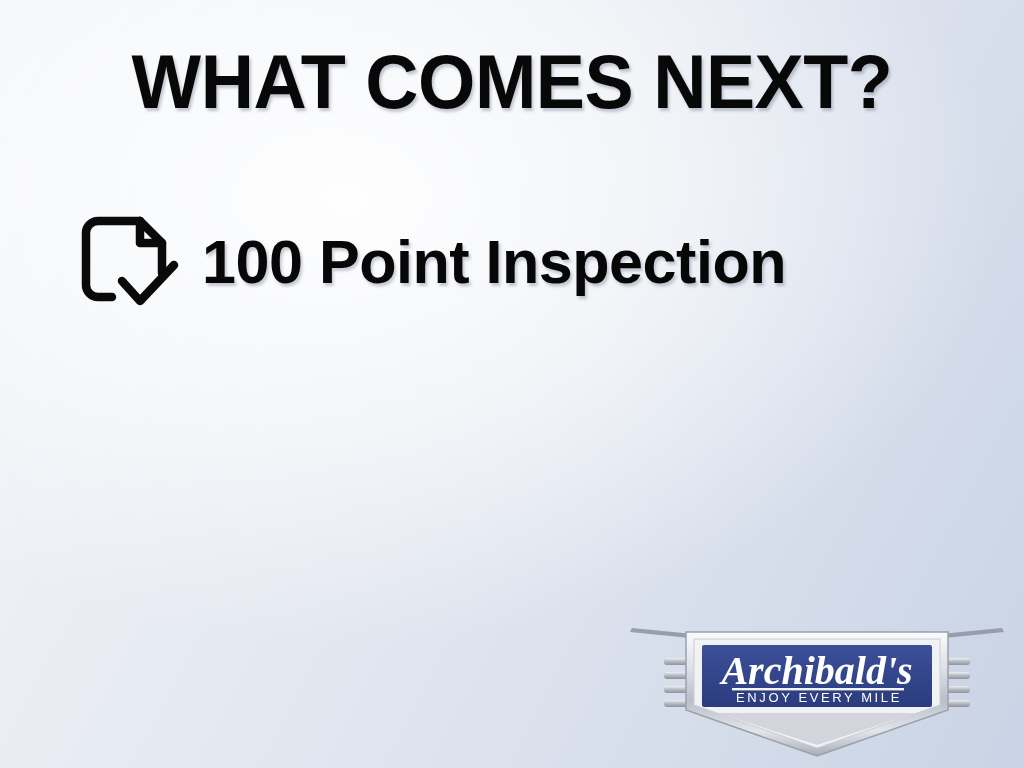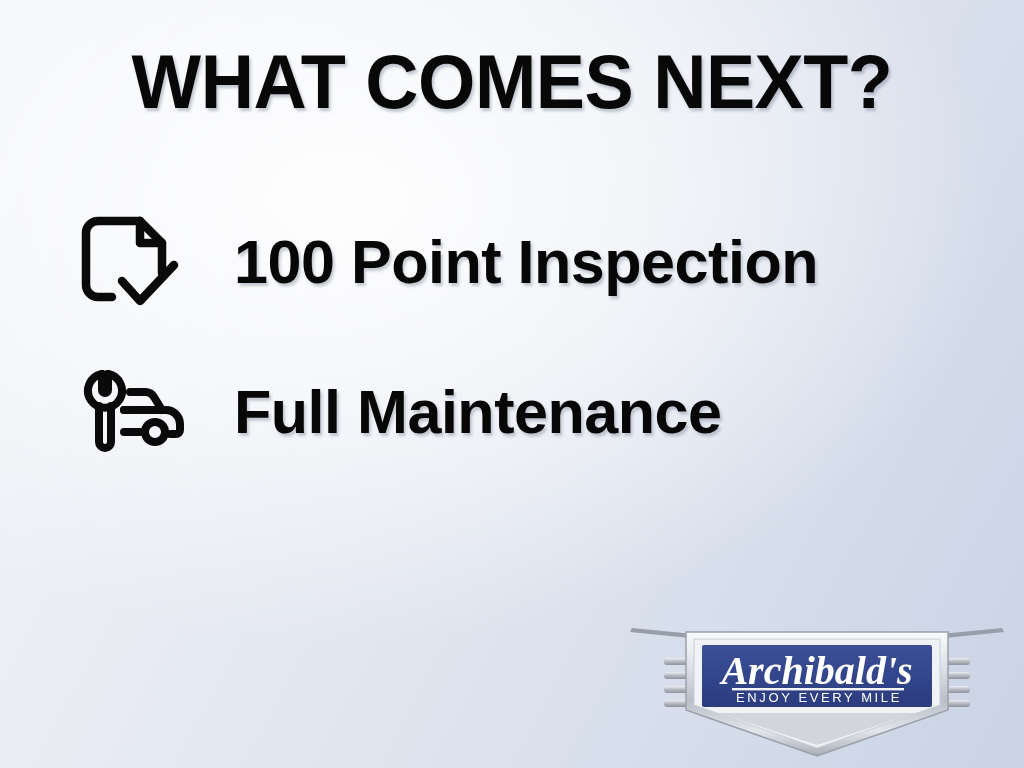--- a/index.html
+++ b/index.html
@@ -47,21 +47,20 @@
     position: absolute;
     left: 72px;
     top: 206px;
     width: 920px;
   }
   .feature {
     display: flex;
     align-items: center;
     height: 112px;
     margin-bottom: 38px;
-    gap: 32px;
   }
   .feature:last-child { margin-bottom: 0; }
 
   .ficon {
     flex: 0 0 116px;
     width: 116px;
     height: 104px;
     display: flex;
     align-items: center;
     justify-content: center;
@@ -122,42 +121,20 @@
             <path d="M62 8 L84 30 V60"></path>
             <path d="M62 8 V30 H84"></path>
 
             <path d="M44 68 L62 88 L96 52"></path>
           </g>
         </svg>
       </div>
       <div class="flabel">100 Point Inspection</div>
     </div>
 
-    <div class="feature">
-      <div class="ficon">
-        <svg width="112" height="84" viewBox="0 0 112 84" aria-hidden="true">
-          <g fill="none" stroke="#0a0a0a" stroke-width="8" stroke-linecap="round" stroke-linejoin="round">
-
-            <path d="M28 4 a17 17 0 1 0 6 0"></path>
-            <path d="M28 4 V20 a3 3 0 0 0 6 0 V4"></path>
-
-            <path d="M25 36 V72 a6 6 0 0 0 12 0 V36"></path>
-
-            <path d="M56 22 H72 a10 10 0 0 1 8 5 L88 40"></path>
-            <path d="M50 40 L64 40"></path>
-
-            <path d="M50 40 H92 a14 14 0 0 1 14 14 v6 a4 4 0 0 1 -4 4 H96"></path>
-            <path d="M50 62 H66"></path>
-
-            <circle cx="81" cy="62" r="10"></circle>
-          </g>
-        </svg>
-      </div>
-      <div class="flabel">Full Maintenance</div>
-    </div>
 
 
   </div>
 
   <div class="logo">
     <svg width="390" height="150" viewBox="0 0 390 150" aria-hidden="true">
       <defs>
         <linearGradient id="chrome" x1="0" y1="0" x2="0" y2="1">
           <stop offset="0%" stop-color="#fafbfc"></stop>
           <stop offset="30%" stop-color="#dcdfe5"></stop>

